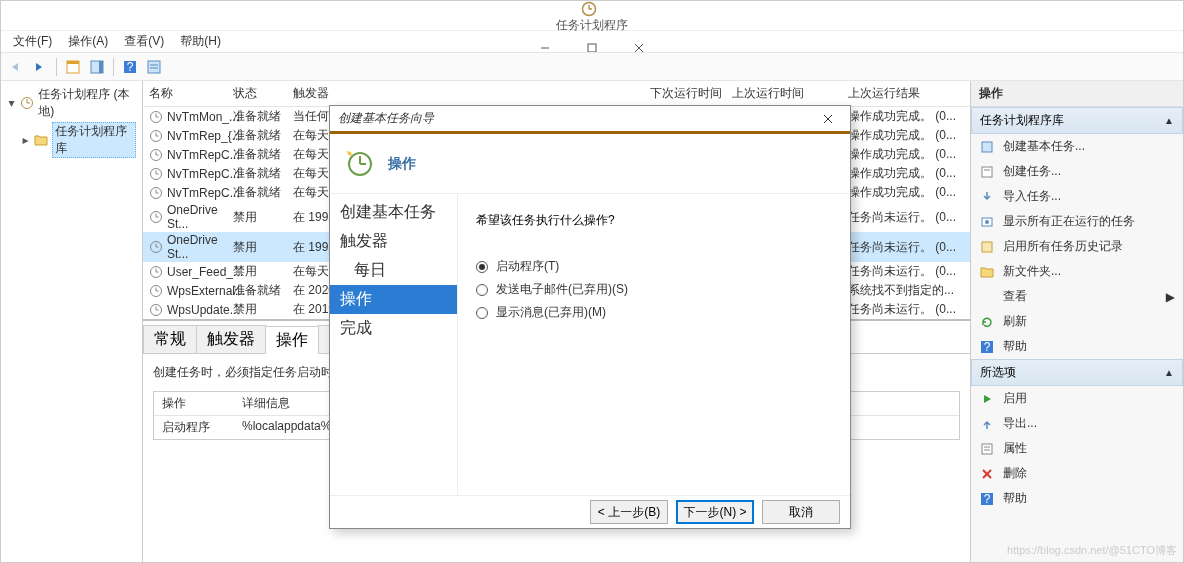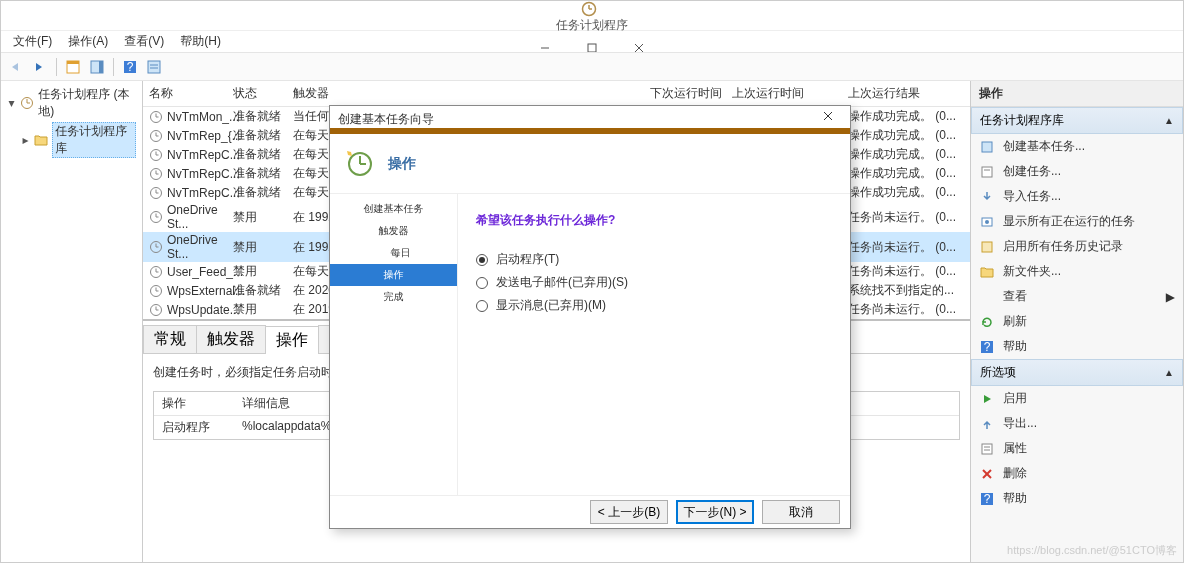--- a/index.html
+++ b/index.html
@@ -47,33 +47,33 @@
 .actions-table .ar div:first-child { width: 80px; }
 .right-pane { width: 212px; background: #f7f7f7; display: flex; flex-direction: column; }
 .pane-head { background: #f0f0f0; padding: 4px 8px; border-bottom: 1px solid #ddd; font-weight: bold; color: #333; }
 .group-head { background: linear-gradient(#e6eef7,#d9e6f2); padding: 4px 8px; display: flex; justify-content: space-between; align-items: center; border: 1px solid #c0d4e6; }
 .act { display: flex; align-items: center; gap: 8px; padding: 4px 8px; color: #333; }
 .act .aic { width: 16px; height: 16px; display: flex; align-items: center; justify-content: center; }
 .caret-up { font-size: 10px; color: #333; }
 .watermark { position: absolute; right: 6px; bottom: 4px; color: #ccc; font-size: 11px; }
 
 .dialog { position: absolute; left: 328px; top: 104px; width: 522px; height: 424px; background: #fff; border: 1px solid #888; box-shadow: 4px 4px 10px rgba(0,0,0,0.2); display: flex; flex-direction: column; }
-.dlg-title { height: 28px; display: flex; align-items: flex-end; padding: 0 8px; border-bottom: 6px solid #a16207; }
+.dlg-title { height: 28px; display: flex; align-items: center; padding: 0 8px; border-bottom: 3px solid #a16207; font-style: italic; }
 .dlg-title span { flex: 1; color: #333; }
 .dlg-close { width: 28px; height: 24px; display: flex; align-items: center; justify-content: center; color: #444; }
 .dlg-header { height: 60px; display: flex; align-items: center; padding: 0 14px; gap: 12px; border-bottom: 1px solid #eee; }
 .dlg-header .hic { width: 32px; height: 32px; }
 .dlg-header .htxt { font-size: 14px; color: #3a6ea5; font-weight: bold; }
 .dlg-body { flex: 1; display: flex; min-height: 0; }
 .steps { width: 128px; border-right: 1px solid #eee; padding-top: 4px; }
-.step { padding: 4px 10px; color: #333; font-size: 10px; text-align: center; }
+.step { padding: 4px 10px; color: #333; font-size: 16px; }
 .step.sub { padding-left: 24px; }
 .step.active { background: #2b7cd3; color: #fff; }
 .step-content { flex: 1; padding: 18px; }
-.prompt { margin-bottom: 19px; color: #6d28d9; font-weight: bold; }
+.prompt { margin-bottom: 26px; color: #000000; }
 .radio-row { display: flex; align-items: center; gap: 8px; padding: 3px 0; color: #333; }
 .radio { width: 12px; height: 12px; border: 1px solid #555; border-radius: 50%; display: inline-flex; align-items: center; justify-content: center; }
 .radio.on::after { content: ""; width: 6px; height: 6px; background: #333; border-radius: 50%; }
 .dlg-foot { height: 33px; border-top: 1px solid #eee; display: flex; align-items: center; justify-content: flex-end; gap: 8px; padding: 0 10px; }
 .btn { min-width: 78px; height: 24px; border: 1px solid #adadad; background: #f0f0f0; display: flex; align-items: center; justify-content: center; }
 .btn.primary { border: 2px solid #0078d7; }
 svg { display: block; }
 </style>
 </head>
 <body>

